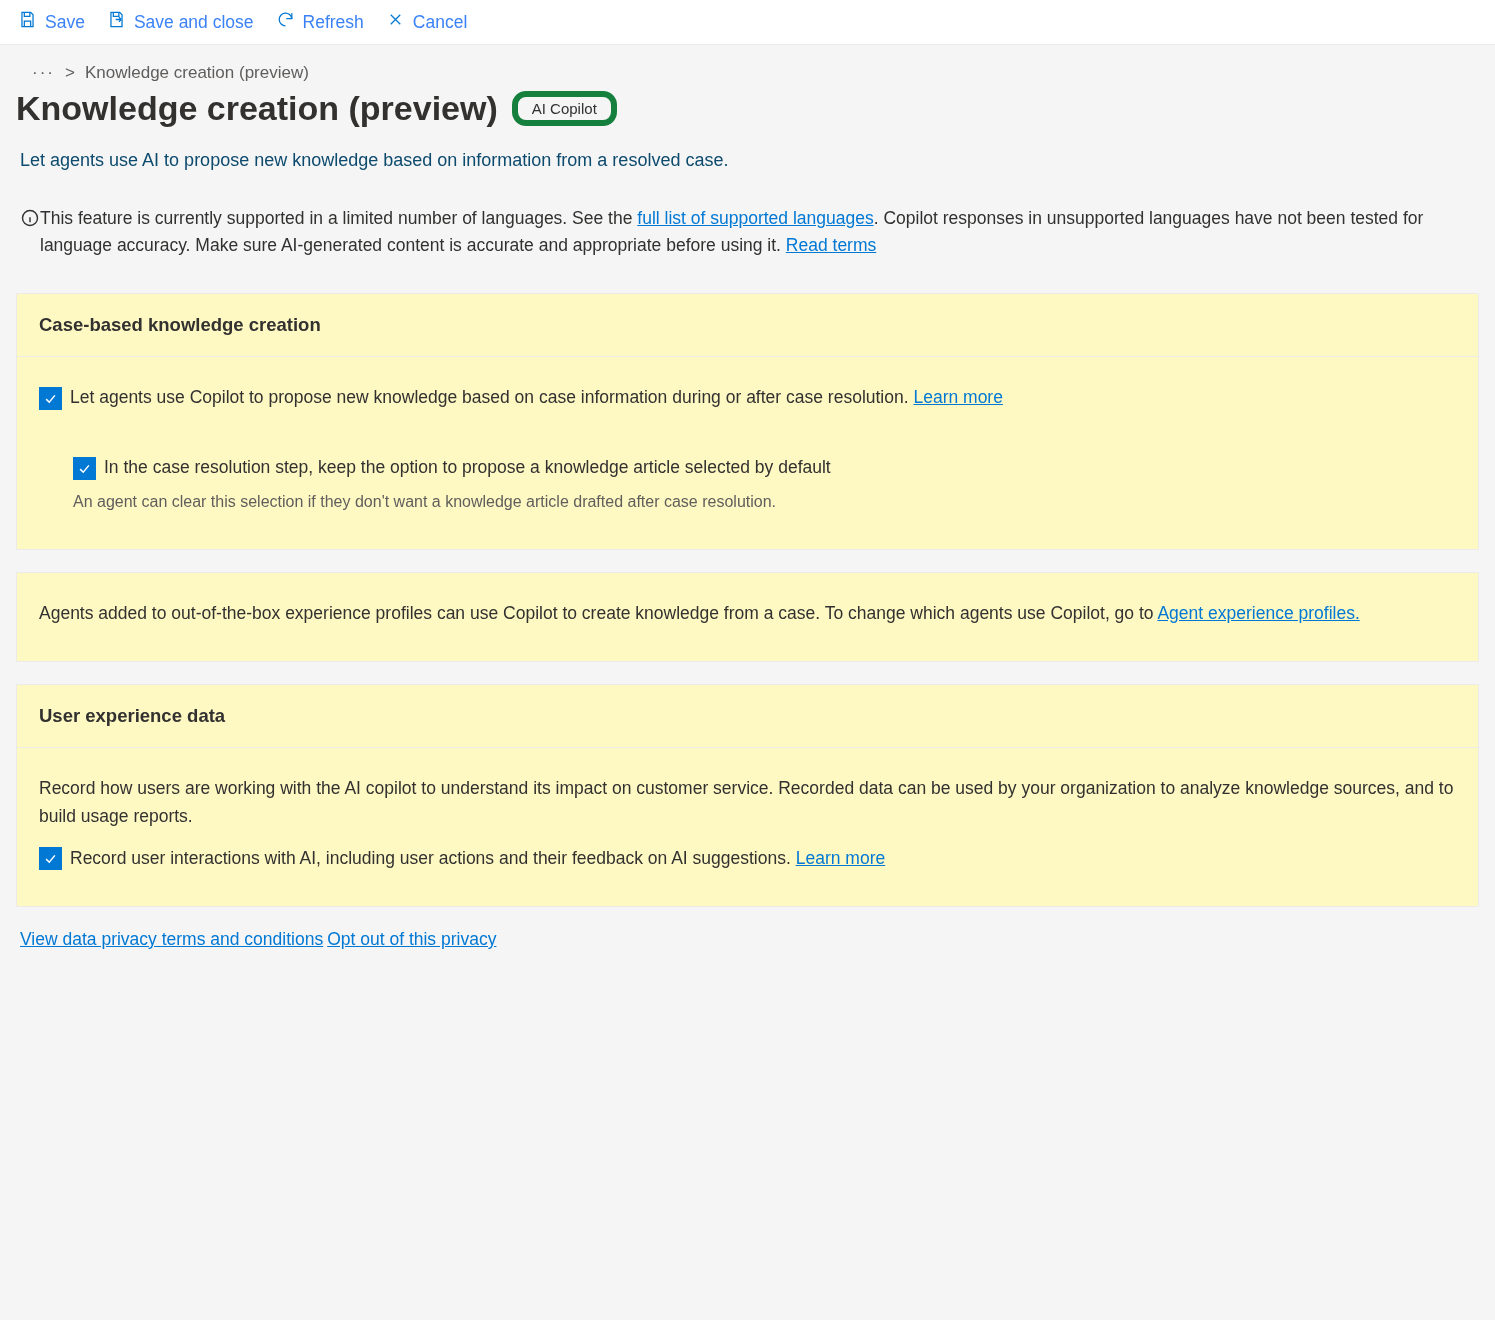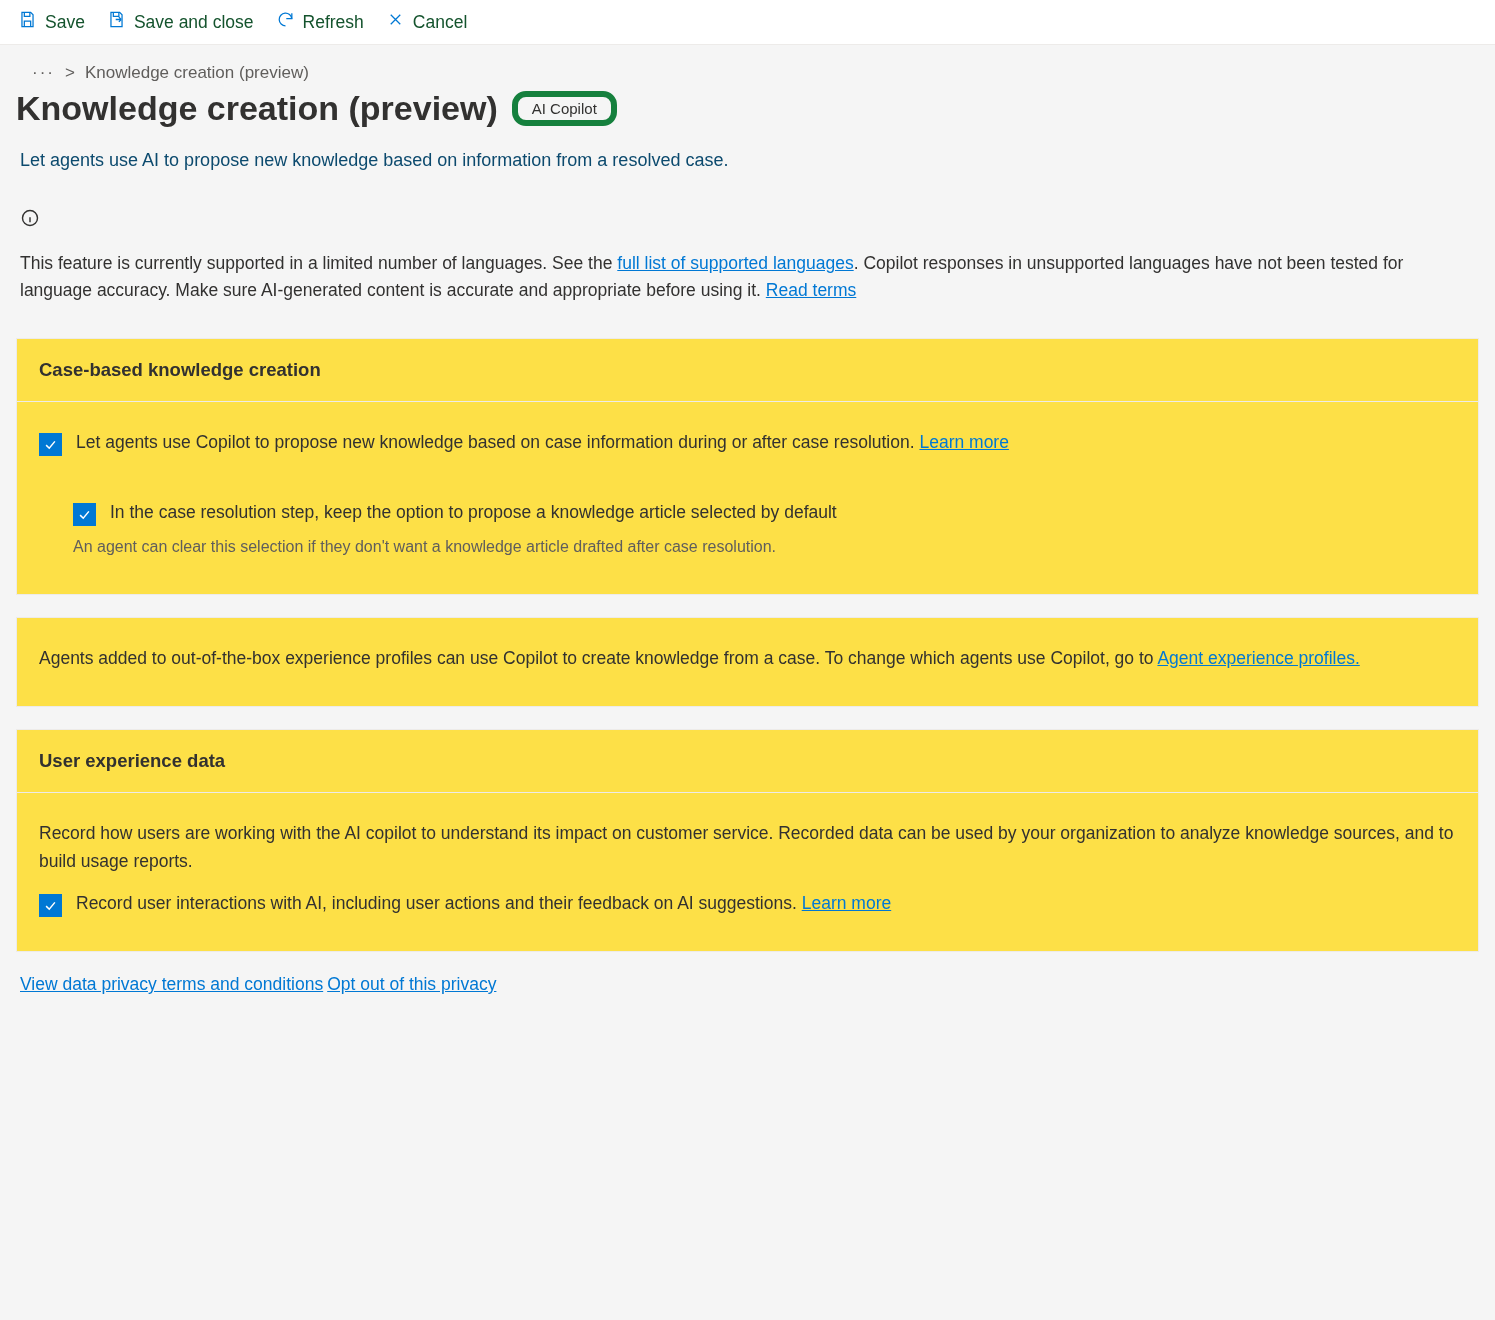--- a/index.html
+++ b/index.html
@@ -1,41 +1,41 @@
 <!DOCTYPE html>
 <html><head>
   <meta charset="utf-8">
   <style>
     * { margin: 0; padding: 0; box-sizing: border-box; }
     body { font-family: "Segoe UI", -apple-system, sans-serif; background: #f5f5f5; color: #323130; font-size: 17.5px; }
 
     .toolbar { background: #fff; padding: 10px 18px; display: flex; gap: 22px; border-bottom: 1px solid #edebe9; }
-    .toolbar-item { display: flex; align-items: center; gap: 8px; color: #14532d; cursor: pointer; }
+    .toolbar-item { display: flex; align-items: center; gap: 8px; color: #3b82f6; cursor: pointer; }
     .toolbar-item svg { width: 19px; height: 19px; stroke: #0078d4; fill: none; stroke-width: 1.6; }
 
     .content { padding: 18px 16px 40px 16px; }
     .breadcrumb { display: flex; align-items: center; gap: 10px; padding-left: 16px; margin-bottom: 6px; color: #605e5c; font-size: 17px; }
     .breadcrumb-dots { color: #605e5c; letter-spacing: 2px; cursor: pointer; }
 
     .title-row { display: flex; align-items: center; gap: 14px; margin-bottom: 22px; }
     .page-title { font-size: 34px; font-weight: 600; color: #323130; }
     .badge { border: 6px solid #15803d; border-radius: 14px; padding: 3px 14px; font-size: 15px; color: #323130; }
 
     .description { font-size: 18px; color: #0c4a6e; margin-bottom: 34px; padding-left: 4px; }
 
-    .info-banner { display: flex; gap: 14px; margin-bottom: 34px; padding-left: 4px; line-height: 1.55; color: #323130; flex-direction: column; }
+    .info-banner { display: flex; margin-bottom: 34px; padding-left: 4px; line-height: 1.55; color: #323130; }
     .info-banner svg { flex: 0 0 auto; width: 20px; height: 20px; stroke: #323130; fill: none; stroke-width: 1.7; margin-top: 3px; }
 
     a.link { color: #0078d4; text-decoration: underline; cursor: pointer; }
 
-    .panel { background: #fde047; border: 1px solid #edebe9; margin-bottom: 22px; }
+    .panel { background: #fef9c3; border: 1px solid #edebe9; margin-bottom: 22px; }
     .panel-header { padding: 20px 22px; border-bottom: 1px solid #edebe9; font-weight: 600; font-size: 18.5px; }
     .panel-body { padding: 26px 22px 34px 22px; line-height: 1.6; }
 
-    .checkbox-row { display: flex; align-items: flex-end; gap: 14px; }
+    .checkbox-row { display: flex; align-items: center; gap: 8px; }
     .checkbox { width: 23px; height: 23px; background: #0078d4; border: 1px solid #0078d4; display: flex; align-items: center; justify-content: center; flex: 0 0 auto; cursor: pointer; margin-top: 2px; }
     .checkbox svg { stroke: #fff; fill: none; stroke-width: 2.4; width: 15px; height: 15px; }
     .sub-row { margin-left: 34px; margin-top: 42px; }
     .help-text { margin-left: 34px; margin-top: 8px; color: #605e5c; font-size: 16px; }
 
     .bottom-links { padding-left: 4px; display: flex; flex-direction: row; gap: 4px; }
   </style>
 </head>
 <body>
 

